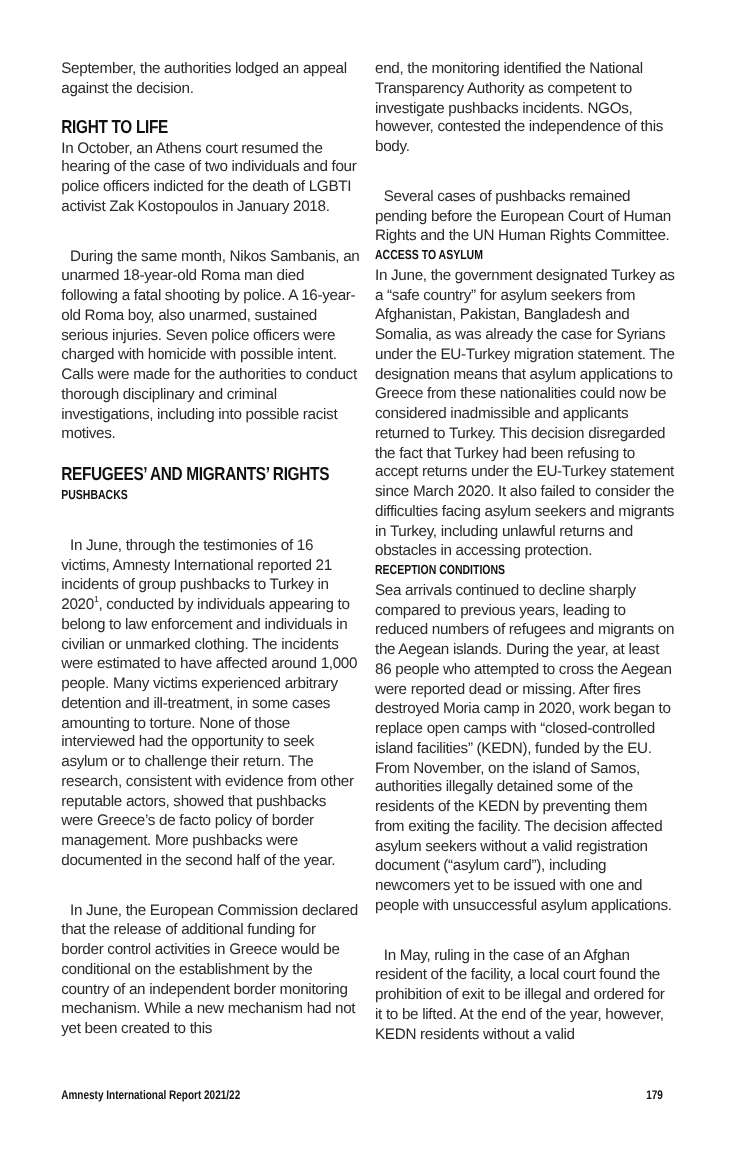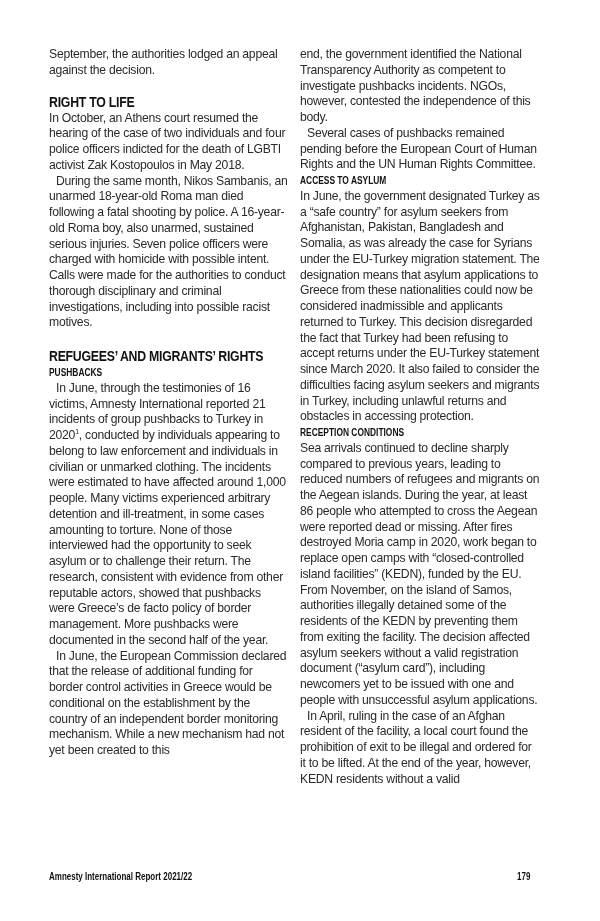--- a/index.html
+++ b/index.html
@@ -2,50 +2,50 @@
 <html><head>
 <meta charset="utf-8">
 <style>
   html, body { margin: 0; padding: 0; background: #ffffff; }
   body { width: 600px; height: 921px; position: relative; overflow: hidden; color: #2a2a2a; }
   .page { position: absolute; left: 0; top: 0; width: 600px; height: 894px; }
   .col { position: absolute; top: 47px; width: 240px; font-family: "Liberation Sans Narrow", "Liberation Sans", sans-serif; font-size: 12.2px; line-height: 15.75px; letter-spacing: -0.25px; }
   .col-left { left: 49px; }
   .col-right { left: 300px; width: 240px; }
   p { margin: 0; }
-  p.indent { text-indent: 7px; }
+  p.indent { text-indent: 7px; margin-top: 24px; }
   h2 { margin: 14px 0 0 0; font-family: "Liberation Sans", sans-serif; font-weight: bold; font-size: 15px; line-height: 18px; letter-spacing: -0.3px; color: #111; transform: scaleX(0.82); transform-origin: left; white-space: nowrap; }
   h3 { margin: 0; font-family: "Liberation Sans", sans-serif; font-weight: bold; font-size: 10.5px; line-height: 15.75px; color: #111; transform: scaleX(0.8); transform-origin: left; white-space: nowrap; letter-spacing: 0px; }
   h2.refugees { margin-top: 16px; }
   sup { font-size: 7px; line-height: 0; }
   .footer-left { position: absolute; left: 49px; top: 871px; font-family: "Liberation Sans", sans-serif; font-weight: bold; font-size: 10px; color: #111; transform: scaleX(0.8); transform-origin: left; white-space: nowrap; }
   .footer-right { position: absolute; left: 517px; top: 871px; font-family: "Liberation Sans", sans-serif; font-weight: bold; font-size: 10px; color: #111; transform: scaleX(0.8); transform-origin: left; }
 </style>
 </head>
 <body>
 
 <div class="page">
 
   <div class="col col-left">
     <p>September, the authorities lodged an appeal against the decision.</p>
     <h2>RIGHT TO LIFE</h2>
-    <p>In October, an Athens court resumed the hearing of the case of two individuals and four police officers indicted for the death of LGBTI activist Zak Kostopoulos in May 2018.</p>
+    <p>In October, an Athens court resumed the hearing of the case of two individuals and four police officers indicted for the death of LGBTI activist Zak Kostopoulos in January 2018.</p>
     <p class="indent">During the same month, Nikos Sambanis, an unarmed 18-year-old Roma man died following a fatal shooting by police. A 16-year-old Roma boy, also unarmed, sustained serious injuries. Seven police officers were charged with homicide with possible intent. Calls were made for the authorities to conduct thorough disciplinary and criminal investigations, including into possible racist motives.</p>
     <h2 class="refugees">REFUGEES’ AND MIGRANTS’ RIGHTS</h2>
     <h3>PUSHBACKS</h3>
     <p class="indent"><span>In June, through the testimonies of 16 victims, Amnesty International reported 21 incidents of group pushbacks to Turkey in 2020</span><sup>1</sup><span>, conducted by individuals appearing to belong to law enforcement and individuals in civilian or unmarked clothing. The incidents were estimated to have affected around 1,000 people. Many victims experienced arbitrary detention and ill-treatment, in some cases amounting to torture. None of those interviewed had the opportunity to seek asylum or to challenge their return. The research, consistent with evidence from other reputable actors, showed that pushbacks were Greece’s de facto policy of border management. More pushbacks were documented in the second half of the year.</span></p>
     <p class="indent">In June, the European Commission declared that the release of additional funding for border control activities in Greece would be conditional on the establishment by the country of an independent border monitoring mechanism. While a new mechanism had not yet been created to this</p>
   </div>
 
   <div class="col col-right">
-    <p>end, the government identified the National Transparency Authority as competent to investigate pushbacks incidents. NGOs, however, contested the independence of this body.</p>
+    <p>end, the monitoring identified the National Transparency Authority as competent to investigate pushbacks incidents. NGOs, however, contested the independence of this body.</p>
     <p class="indent">Several cases of pushbacks remained pending before the European Court of Human Rights and the UN Human Rights Committee.</p>
     <h3>ACCESS TO ASYLUM</h3>
     <p>In June, the government designated Turkey as a “safe country” for asylum seekers from Afghanistan, Pakistan, Bangladesh and Somalia, as was already the case for Syrians under the EU-Turkey migration statement. The designation means that asylum applications to Greece from these nationalities could now be considered inadmissible and applicants returned to Turkey. This decision disregarded the fact that Turkey had been refusing to accept returns under the EU-Turkey statement since March 2020. It also failed to consider the difficulties facing asylum seekers and migrants in Turkey, including unlawful returns and obstacles in accessing protection.</p>
     <h3>RECEPTION CONDITIONS</h3>
     <p>Sea arrivals continued to decline sharply compared to previous years, leading to reduced numbers of refugees and migrants on the Aegean islands. During the year, at least 86 people who attempted to cross the Aegean were reported dead or missing. After fires destroyed Moria camp in 2020, work began to replace open camps with “closed-controlled island facilities” (KEDN), funded by the EU. From November, on the island of Samos, authorities illegally detained some of the residents of the KEDN by preventing them from exiting the facility. The decision affected asylum seekers without a valid registration document (“asylum card”), including newcomers yet to be issued with one and people with unsuccessful asylum applications.</p>
-    <p class="indent">In April, ruling in the case of an Afghan resident of the facility, a local court found the prohibition of exit to be illegal and ordered for it to be lifted. At the end of the year, however, KEDN residents without a valid</p>
+    <p class="indent">In May, ruling in the case of an Afghan resident of the facility, a local court found the prohibition of exit to be illegal and ordered for it to be lifted. At the end of the year, however, KEDN residents without a valid</p>
   </div>
 
   <div class="footer-left">Amnesty International Report 2021/22</div>
   <div class="footer-right">179</div>
 
 </div>
 
 </body></html>

